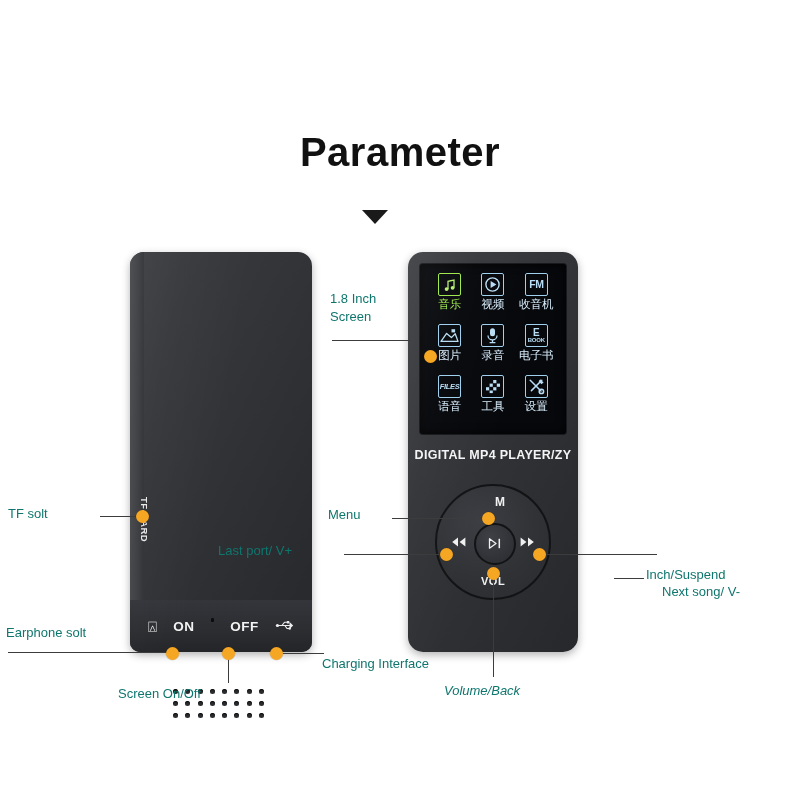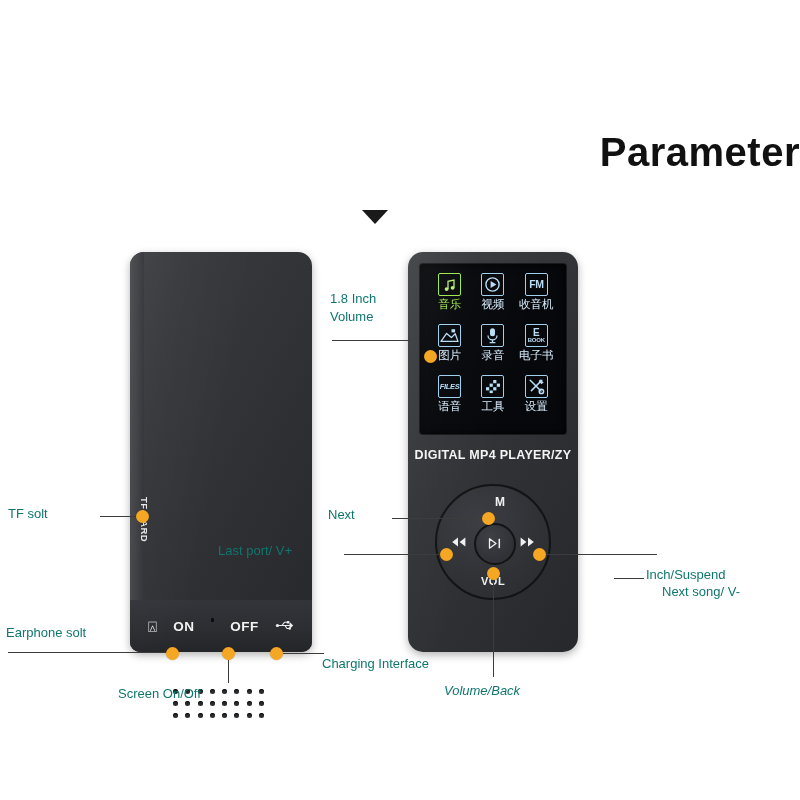--- a/index.html
+++ b/index.html
@@ -15,21 +15,21 @@
     position: relative;
     width: 800px; height: 800px;
     background: #ffffff;
   }
 
   
   .title {
     position: absolute;
     left: 0; top: 130px;
     width: 800px;
-    text-align: right;
+    text-align: center;
     font-size: 40px;
     font-weight: bold;
     color: #111111;
     letter-spacing: 0.5px;
   }
   .title-caret {
     position: absolute;
     left: 362px; top: 210px;
     width: 0; height: 0;
     border-left: 13px solid transparent;
@@ -462,42 +462,42 @@
               <path d="M11.3 0.8 L11.3 10.2" stroke="#f0f0f0" stroke-width="1.5"></path>
             </svg>
         </span>
       </div>
     </div>
   </div>
 
   <div class="lead h" style="left:332px; top:340px; width:78px;"></div>
   <div class="label two-line" style="left:330px; top:290px;">
     <span>1.8 Inch</span><br>
-    <span>Volume</span>
+    <span>Screen</span>
   </div>
 
   <div class="dot" style="left:424px; top:350px;"></div>
 
   <div class="label" style="left:8px; top:505px;">TF solt</div>
   <div class="lead h" style="left:100px; top:516px; width:42px;"></div>
   <div class="dot" style="left:136px; top:510px;"></div>
 
   <div class="label" style="left:6px; top:624px;">Earphone solt</div>
   <div class="lead h" style="left:8px; top:652px; width:164px;"></div>
   <div class="dot" style="left:166px; top:647px;"></div>
 
   <div class="dot" style="left:222px; top:647px;"></div>
   <div class="lead v" style="left:228px; top:653px; height:30px;"></div>
   <div class="label" style="left:118px; top:685px;">Screen On/Off</div>
 
   <div class="dot" style="left:270px; top:647px;"></div>
   <div class="lead h" style="left:276px; top:653px; width:48px;"></div>
   <div class="label" style="left:322px; top:655px;">Charging Interface</div>
 
-  <div class="label" style="left:328px; top:506px;">Next</div>
+  <div class="label" style="left:328px; top:506px;">Menu</div>
   <div class="lead h" style="left:392px; top:518px; width:92px;"></div>
   <div class="dot" style="left:482px; top:512px;"></div>
 
   <div class="label" style="left:218px; top:542px;">Last port/ V+</div>
   <div class="lead h" style="left:344px; top:554px; width:100px;"></div>
   <div class="dot" style="left:440px; top:548px;"></div>
 
   <div class="dot" style="left:533px; top:548px;"></div>
   <div class="lead h" style="left:545px; top:554px; width:112px;"></div>
   <div class="label" style="left:662px; top:542px;margin-top:41px;">Next song/ V-</div>

